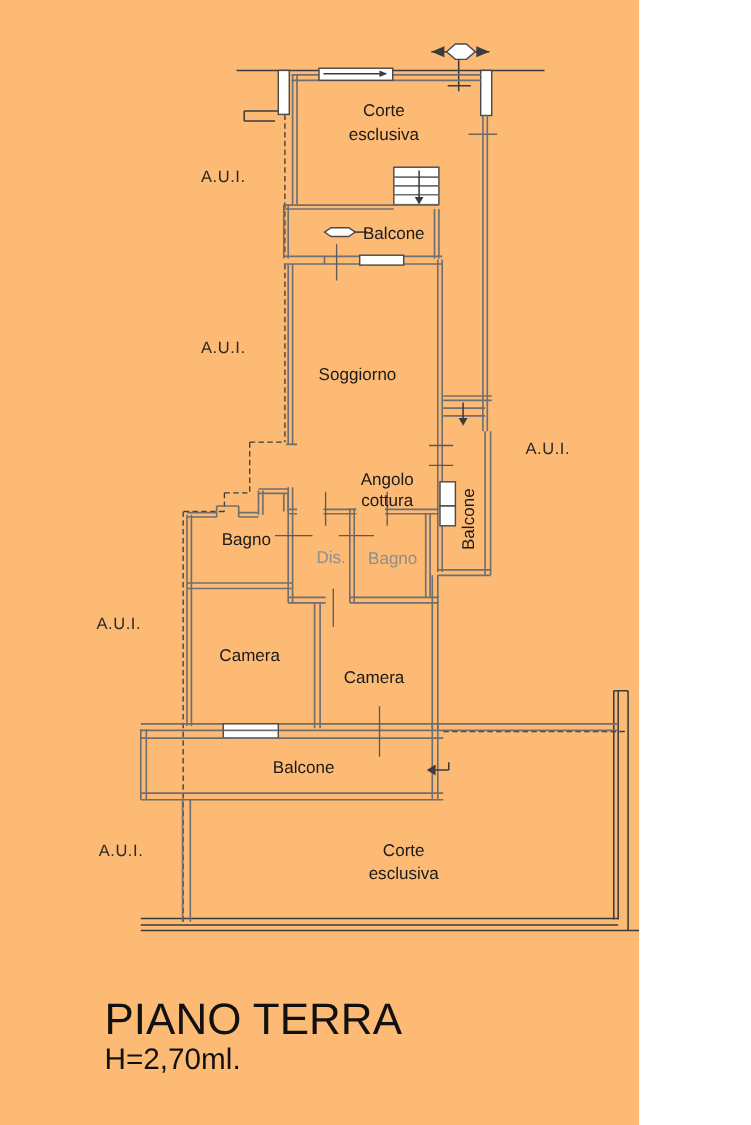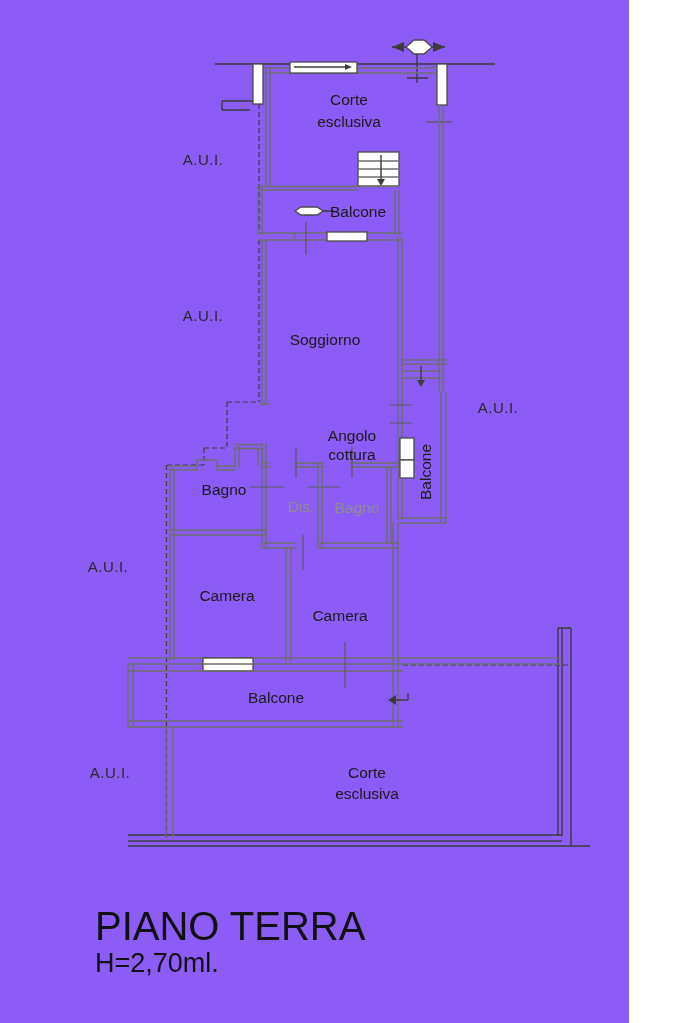--- a/index.html
+++ b/index.html
@@ -1,19 +1,19 @@
 <!DOCTYPE html>
 <html><head>
 <meta charset="utf-8">
 <style>
   html,body{margin:0;padding:0;background:#ffffff;}
   .page{
     position:relative;
-    width:629px;height:1023px;
-    background:#8b5cf6;
+    width:581px;height:1023px;
+    background:#fdba74;
     font-family:"Liberation Sans", sans-serif;
     overflow:hidden;
   }
   svg{display:block;}
   .room-label{fill:#1b1b1b;font-size:15.5px;}
   .room-label.muted{fill:#8e8e8e;}
   .aui-label{fill:#2a2a2a;font-size:15px;letter-spacing:.5px;}
   .title-main{fill:#111111;font-size:40px;}
   .title-sub{fill:#111111;font-size:27px;}
   .w{stroke:#6f6f6f;stroke-width:1.5;fill:none;}

